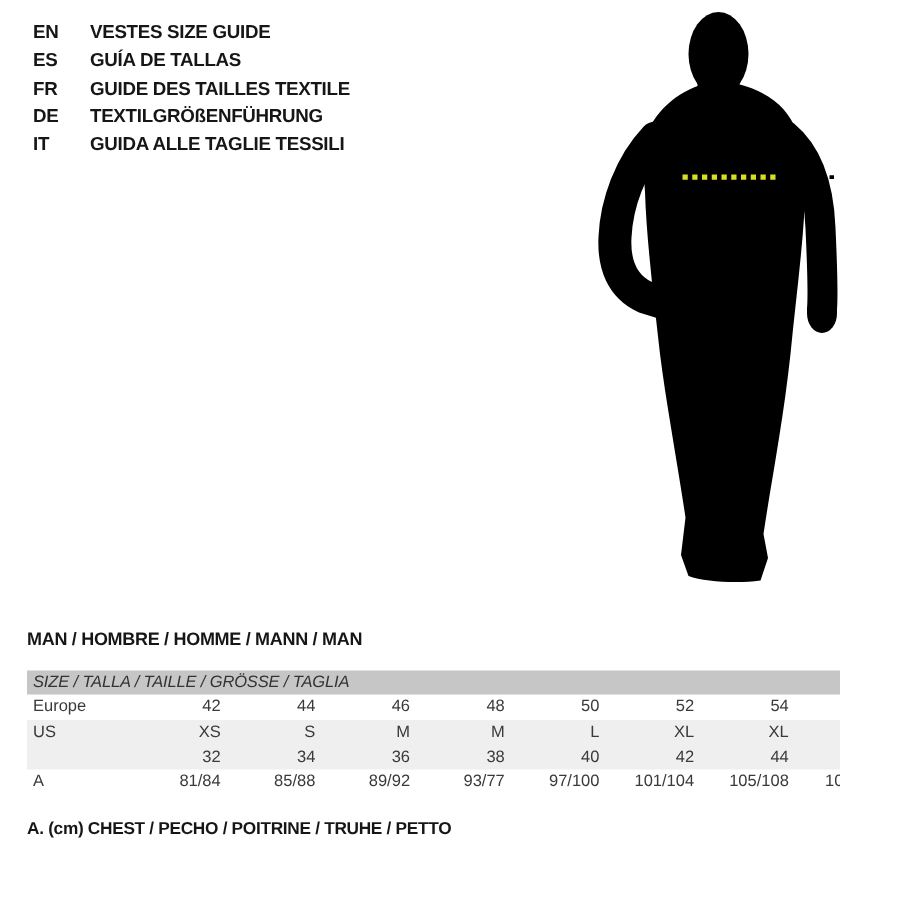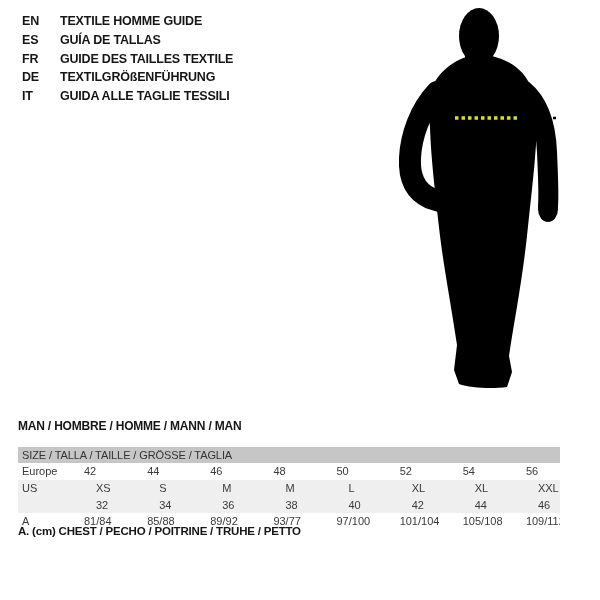--- a/index.html
+++ b/index.html
@@ -74,58 +74,59 @@
     color: #3a3a3a;
   }
   .table-header {
     height: 16px;
     line-height: 16px;
     background: #c5c6c5;
     color: #333333;
     padding-left: 4px;
     letter-spacing: -0.1px;
     white-space: nowrap;
+    font-style: italic;
   }
   .table-row {
     display: flex;
     height: 16.7px;
     align-items: center;
   }
   .table-row.shaded { background: #efefef; gap: 12px; }
   .row-label {
     width: 66px;
     padding-left: 4px;
     white-space: nowrap;
   }
   .size-cell {
     flex: 1;
-    text-align: left;
+    text-align: right;
     white-space: nowrap;
   }
 
   
   .footnote {
     position: absolute;
     left: 18px;
-    top: 525px;
+    top: 547px;
     font-size: 11.5px;
     font-weight: 700;
     color: #161616;
     letter-spacing: -0.2px;
   }
 </style>
 </head>
 <body>
 
 <div class="page">
 
   <div class="lang-list">
   <div class="lang-row">
     <span class="lang-code">EN</span>
-    <span class="lang-label">TEXTILE HOMME GUIDE</span>
+    <span class="lang-label">VESTES SIZE GUIDE</span>
   </div>
 
   <div class="lang-row">
     <span class="lang-code">ES</span>
     <span class="lang-label">GUÍA DE TALLAS</span>
   </div>
 
   <div class="lang-row">
     <span class="lang-code">FR</span>
     <span class="lang-label">GUIDE DES TAILLES TEXTILE</span>

